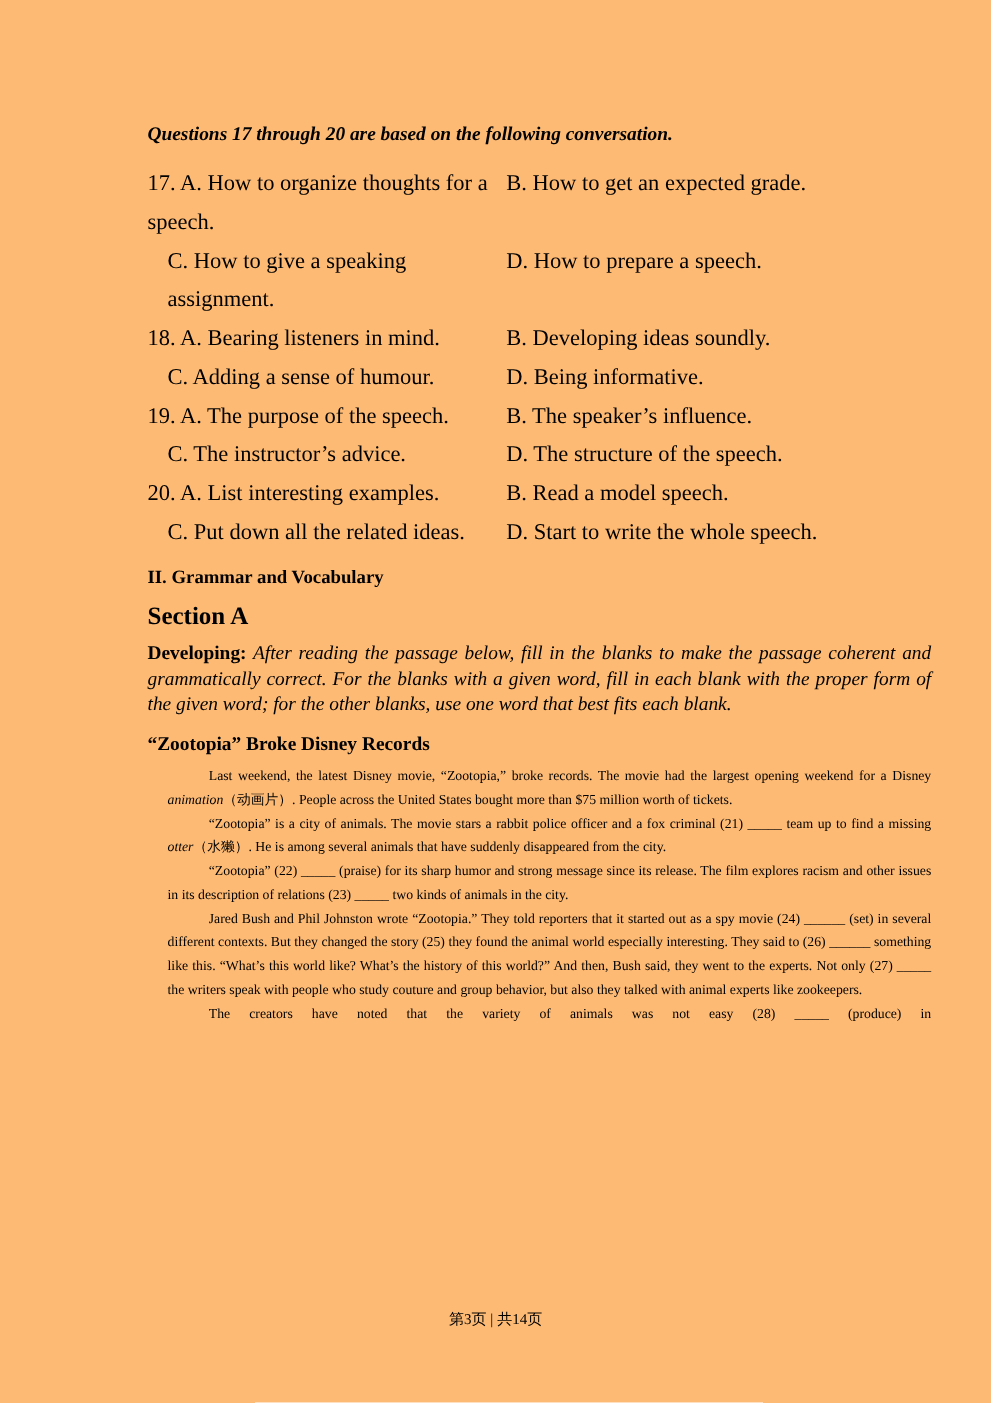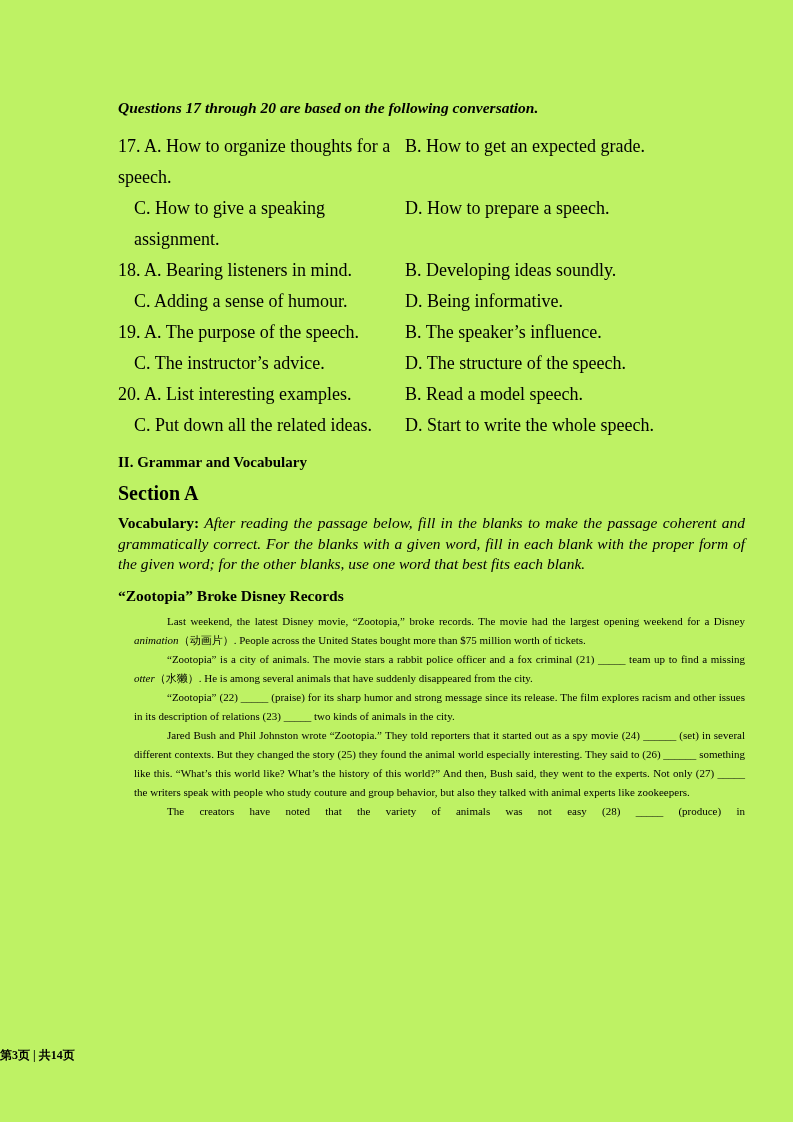--- a/index.html
+++ b/index.html
@@ -6,21 +6,21 @@
   html, body { background: #ffffff; }
   body {
     width: 793px;
     font-family: "Liberation Serif", serif;
     color: #000000;
   }
   .page {
     position: relative;
     width: 793px;
     height: 1122px;
-    background: #bef264;
+    background: #fdba74;
     padding: 98px 48px 0 118px;
     overflow: hidden;
   }
   .listening-heading {
     font-size: 15.5px;
     font-weight: bold;
     font-style: italic;
     line-height: 20px;
     margin-bottom: 13px;
   }
@@ -66,23 +66,23 @@
     text-indent: 33px;
     margin-left: 16px;
   }
   .para .it { font-style: italic; }
   .para.cont { text-align-last: justify; }
   .footer {
     position: absolute;
     left: 0;
     right: 0;
     bottom: 58px;
-    text-align: left;
+    text-align: center;
     font-size: 12px;
-    font-weight: bold;
+    font-weight: normal;
     font-family: "Liberation Serif", serif;
   }
 </style>
 </head>
 <body>
 
 <div class="page">
 
   <div class="listening-heading">Questions 17 through 20 are based on the following conversation.</div>
 
@@ -118,21 +118,21 @@
       <div class="qrow">
         <span class="qleft indent">C. Put down all the related ideas.</span>
         <span class="qright">D. Start to write the whole speech.</span>
       </div>
     </div>
 
   <div class="section-title">II. Grammar and Vocabulary</div>
 
   <div class="section-sub">Section A</div>
 
-  <p class="directions"><span class="dlabel">Vocabulary:</span><span class="dtext"> After reading the passage below, fill in the blanks to make the passage coherent and grammatically correct. For the blanks with a given word, fill in each blank with the proper form of the given word; for the other blanks, use one word that best fits each blank.</span></p>
+  <p class="directions"><span class="dlabel">Developing:</span><span class="dtext"> After reading the passage below, fill in the blanks to make the passage coherent and grammatically correct. For the blanks with a given word, fill in each blank with the proper form of the given word; for the other blanks, use one word that best fits each blank.</span></p>
 
   <div class="passage-title">“Zootopia” Broke Disney Records</div>
 
   <div>
       <p class="para"><span>Last weekend, the latest Disney movie, “Zootopia,” broke records. The movie had the largest opening weekend for a Disney </span><span class="it">animation</span><span>（动画片）. People across the United States bought more than $75 million worth of tickets.</span></p>
       <p class="para"><span>“Zootopia” is a city of animals. The movie stars a rabbit police officer and a fox criminal (21) _____ team up to find a missing </span><span class="it">otter</span><span>（水獭）. He is among several animals that have suddenly disappeared from the city.</span></p>
       <p class="para"><span>“Zootopia” (22) _____ (praise) for its sharp humor and strong message since its release. The film explores racism and other issues in its description of relations (23) _____ two kinds of animals in the city.</span></p>
       <p class="para"><span>Jared Bush and Phil Johnston wrote “Zootopia.” They told reporters that it started out as a spy movie (24) ______ (set) in several different contexts. But they changed the story (25) they found the animal world especially interesting. They said to (26) ______ something like this. “What’s this world like? What’s the history of this world?” And then, Bush said, they went to the experts. Not only (27) _____ the writers speak with people who study couture and group behavior, but also they talked with animal experts like zookeepers.</span></p>
       <p class="para cont"><span>The creators have noted that the variety of animals was not easy (28) _____ (produce) in</span></p>
     </div>

